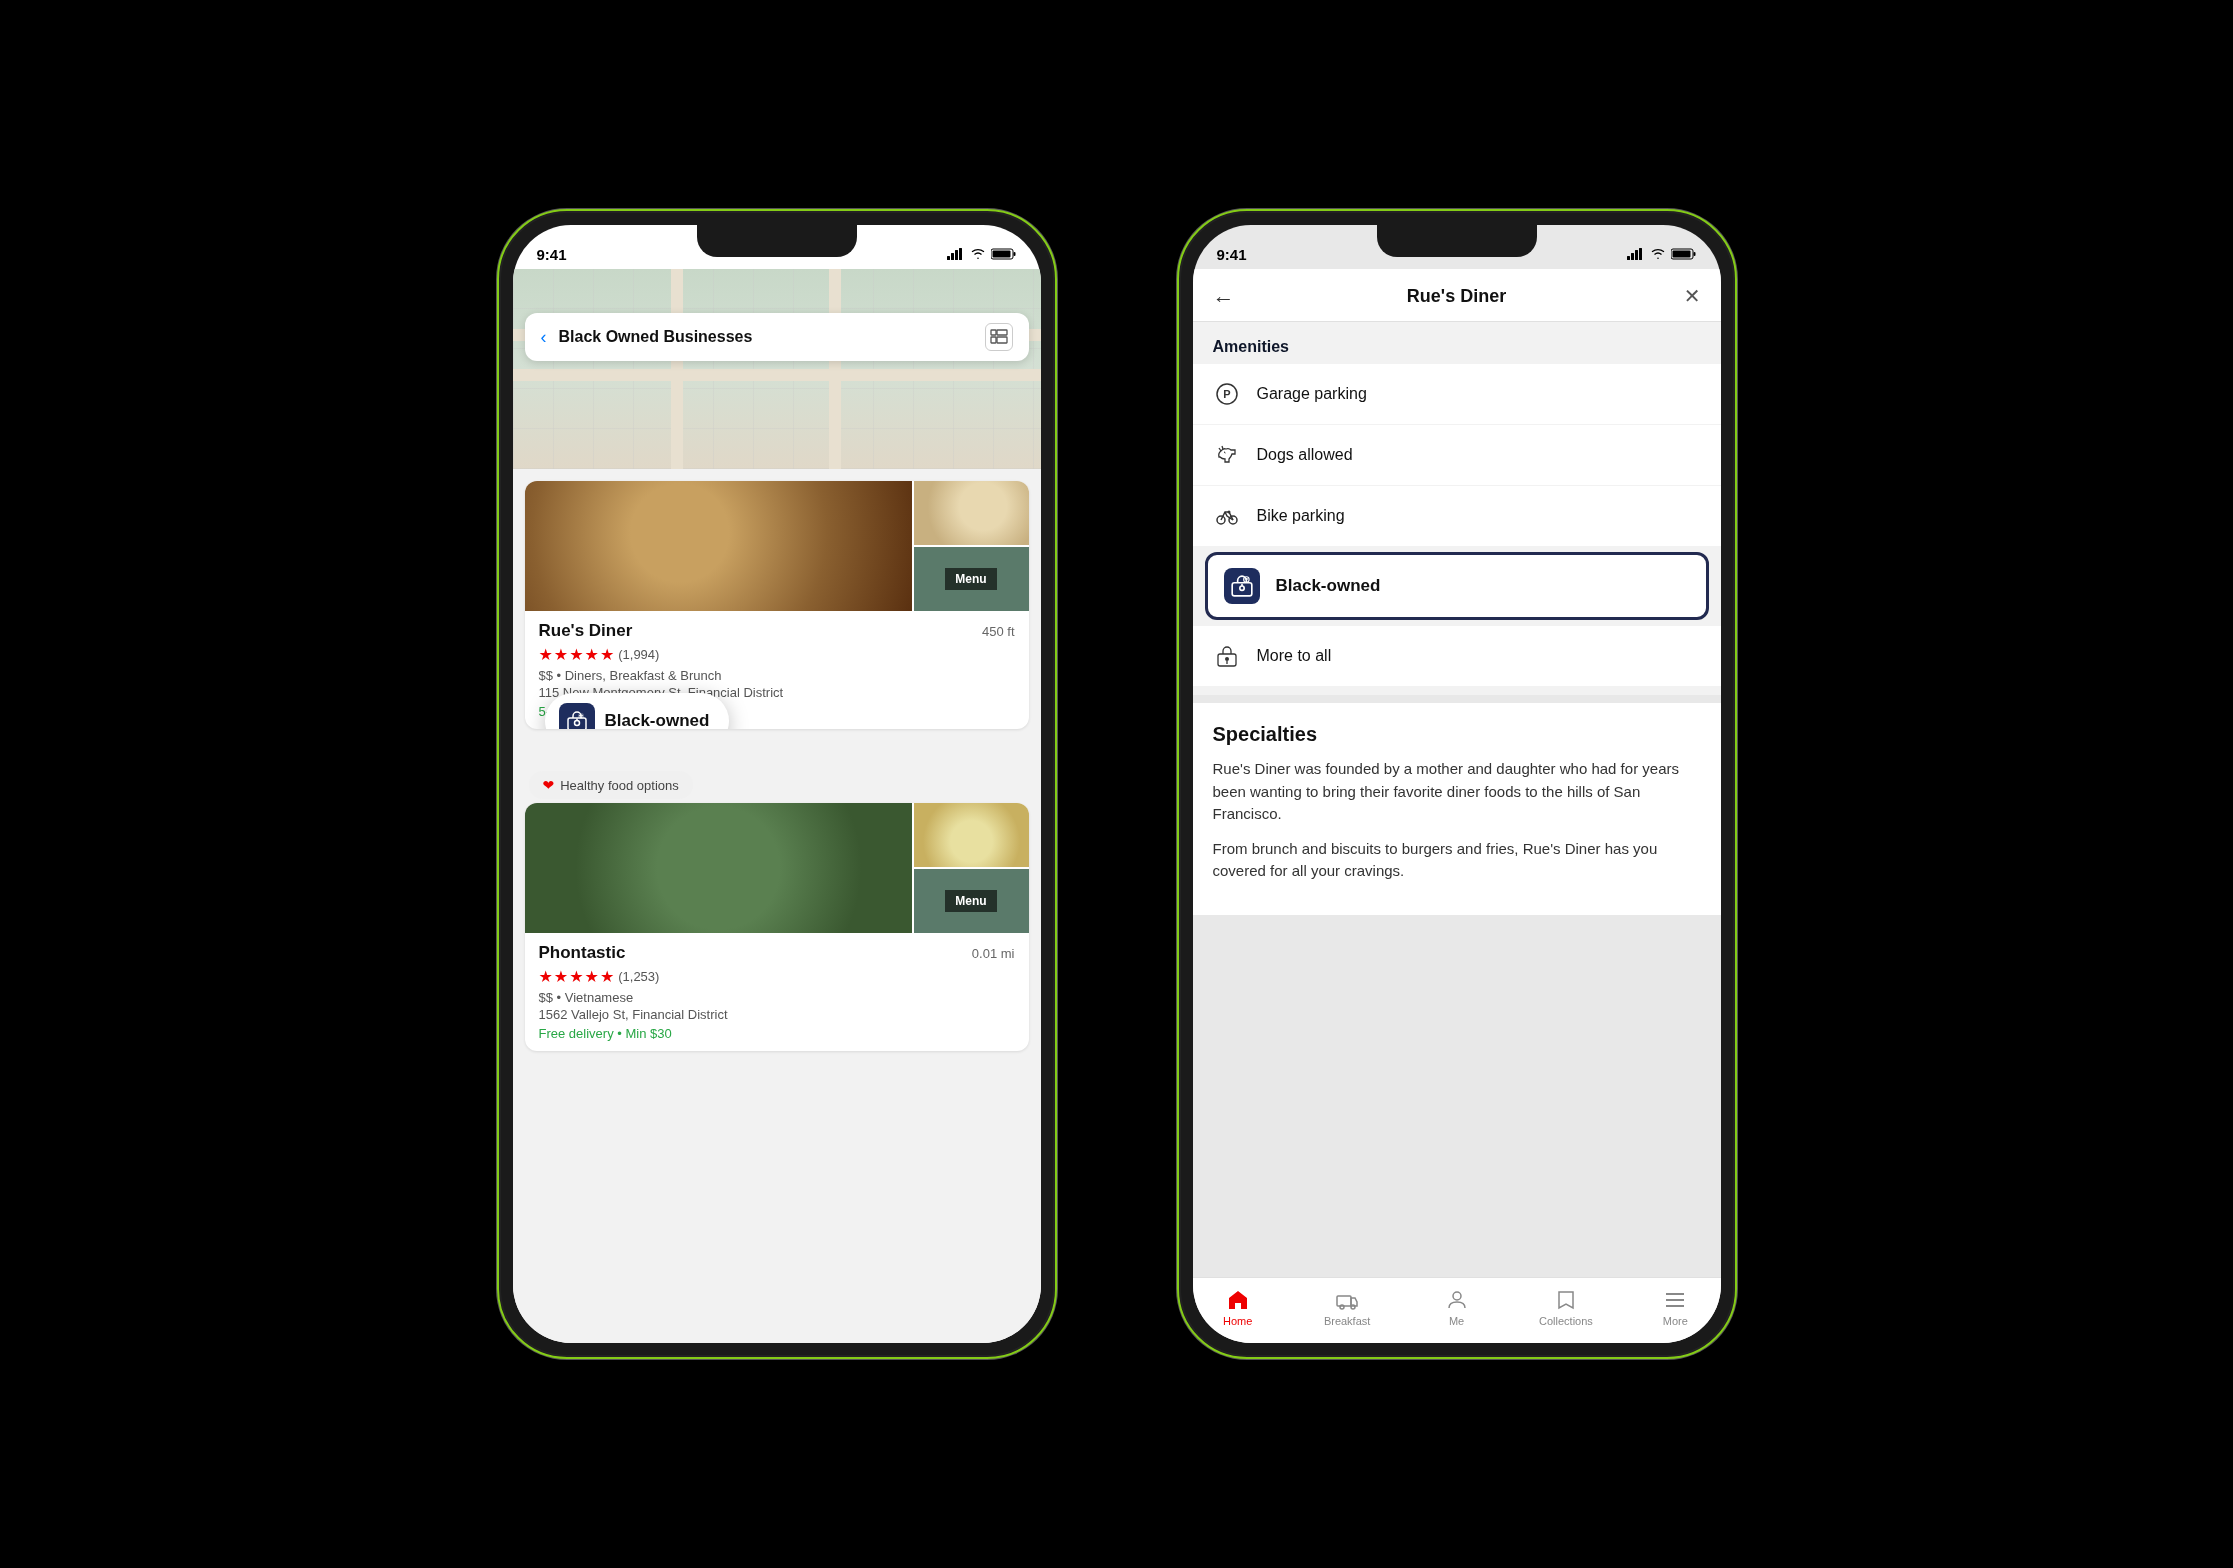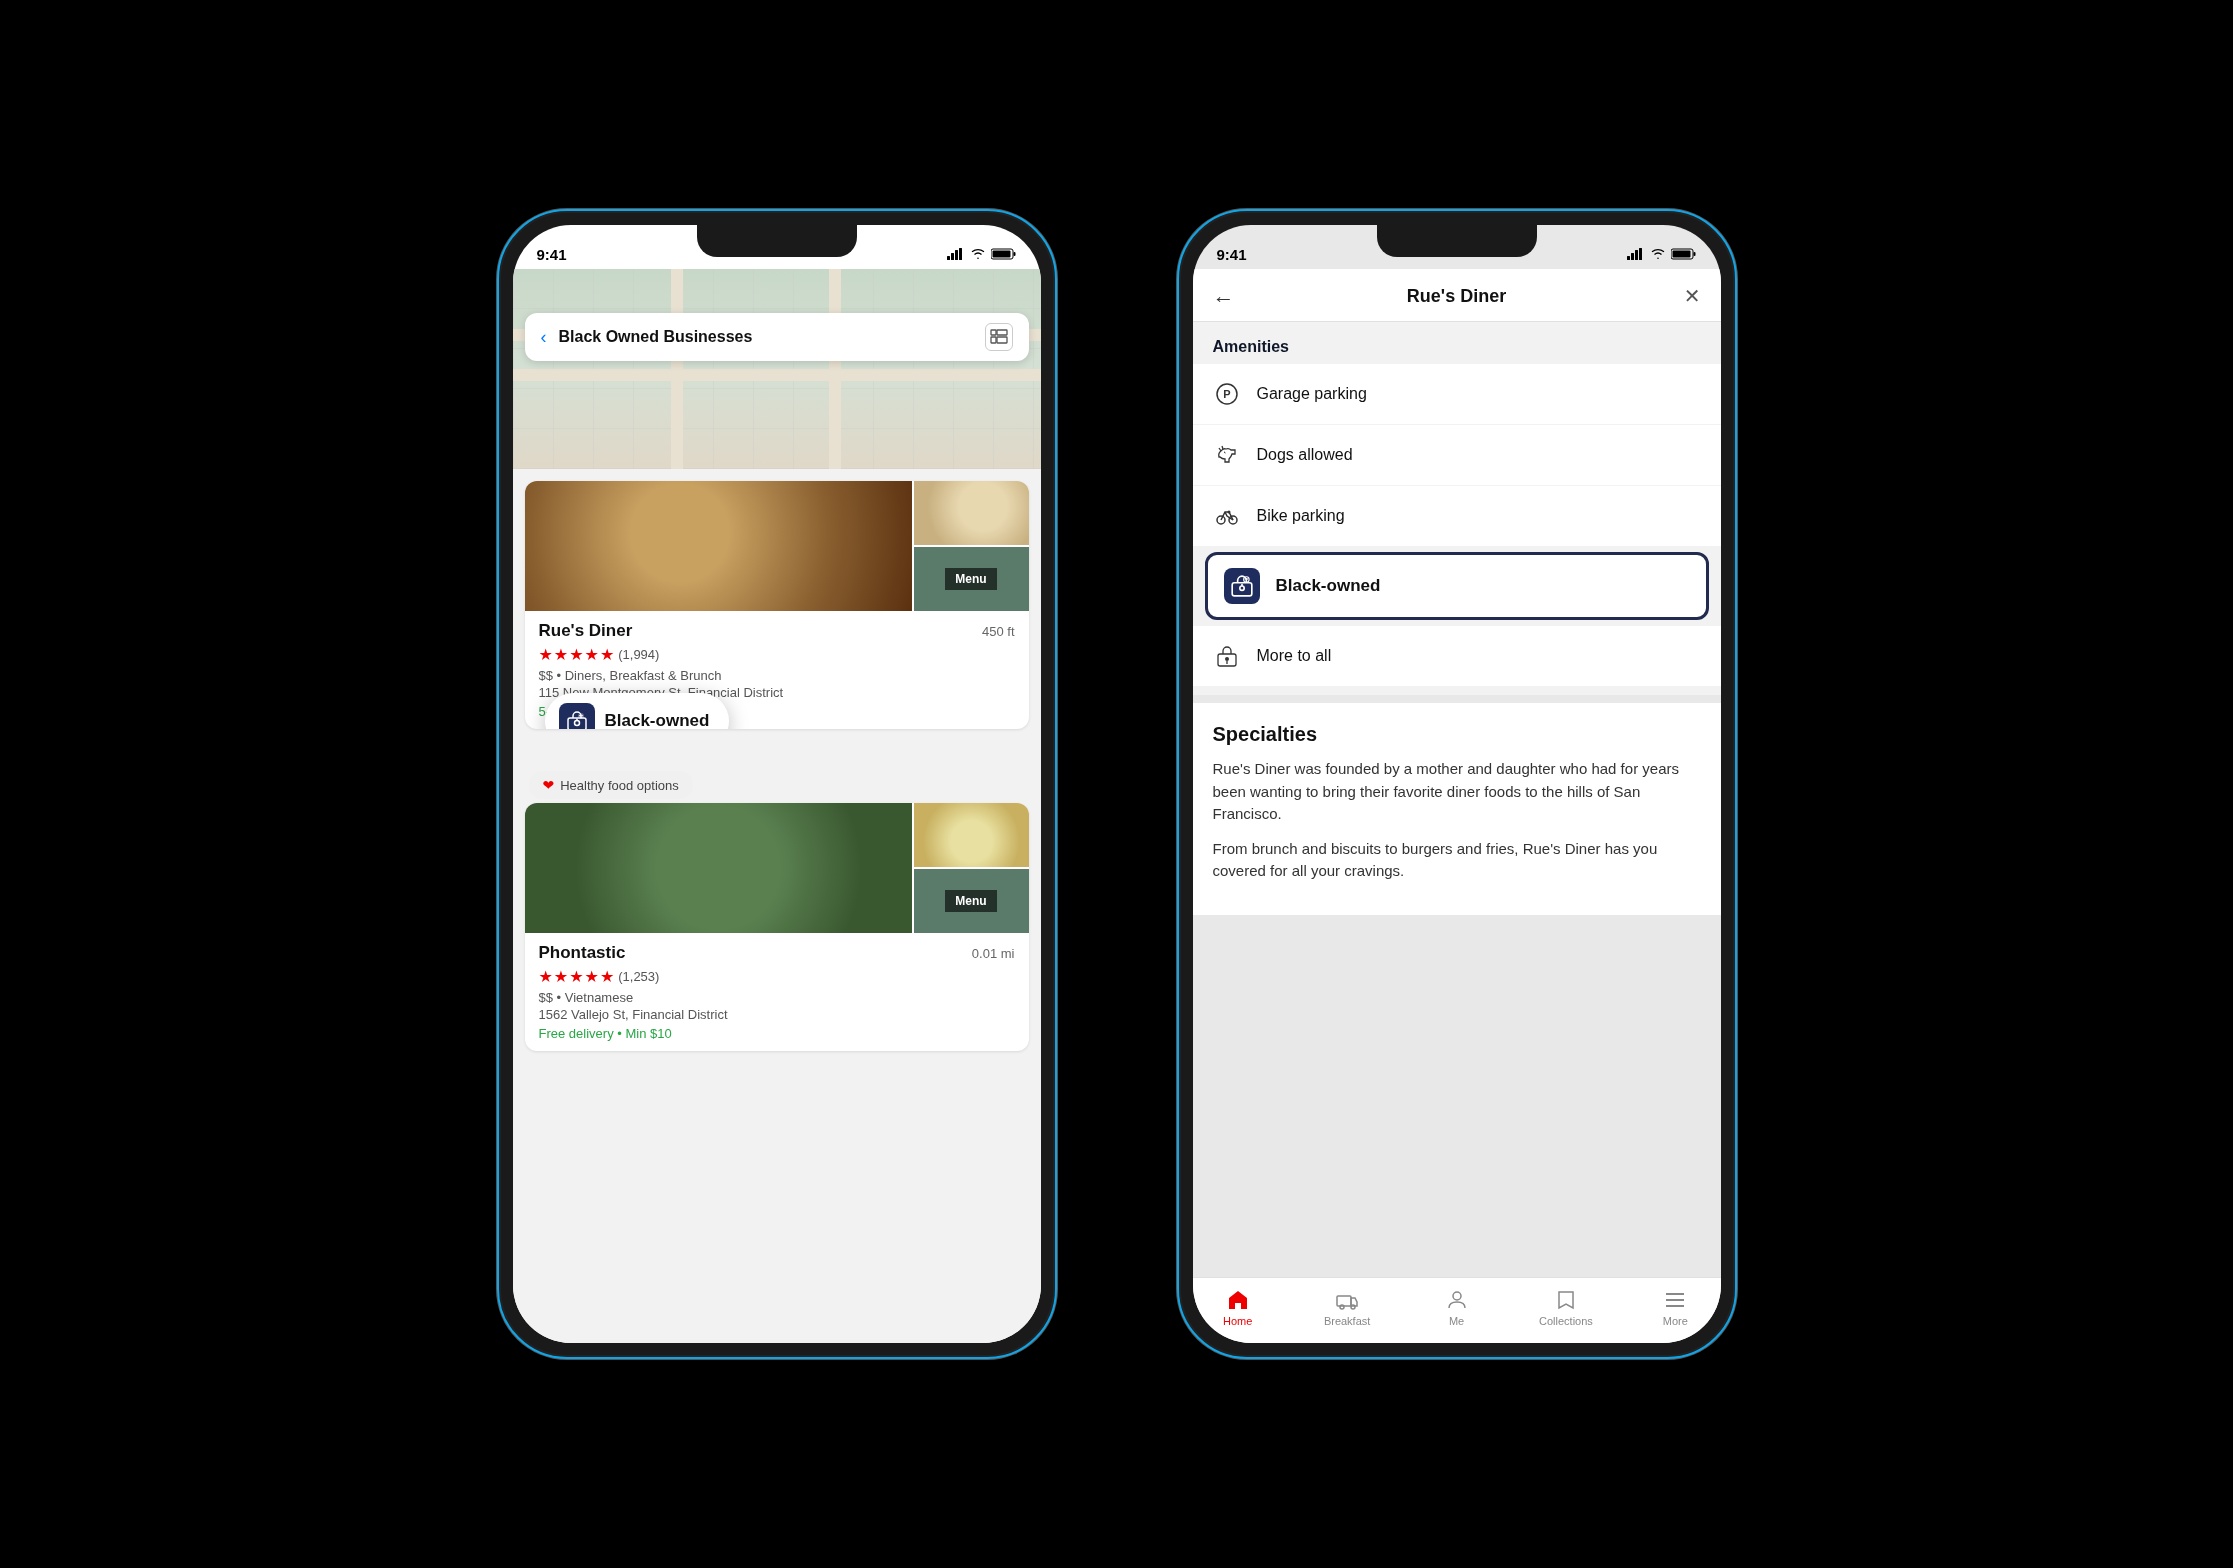--- a/index.html
+++ b/index.html
@@ -14,21 +14,21 @@
       font-family: -apple-system, BlinkMacSystemFont, 'Helvetica Neue', Arial, sans-serif;
       overflow: hidden;
     }
 
     
     .phone {
       width: 560px;
       height: 1150px;
       background: #1a1a1a;
       border-radius: 70px;
-      border: 2px solid #0ea5e9;
+      border: 2px solid #84cc16;
       position: relative;
       box-shadow: 0 0 0 1px #555, inset 0 0 0 2px #222;
       overflow: hidden;
     }
 
     .phone-inner {
       position: absolute;
       top: 14px;
       left: 14px;
       right: 14px;
@@ -652,21 +652,21 @@
               <span class="star">★</span>
               <span class="star">★</span>
               <span class="star">★</span>
               <span class="star">★</span>
               <span class="star-half">★</span>
             </div>
             <span class="review-count">(1,253)</span>
           </div>
           <div class="listing-meta">$$ • Vietnamese</div>
           <div class="listing-address">1562 Vallejo St, Financial District</div>
-          <div class="listing-delivery">Free delivery • Min $10</div>
+          <div class="listing-delivery">Free delivery • Min $30</div>
         </div>
       </div>
 
     </div>
   </div>
 </div>
 
 <div class="phone">
   <div class="side-btn-left"></div>
   <div class="side-btn-left2"></div>

